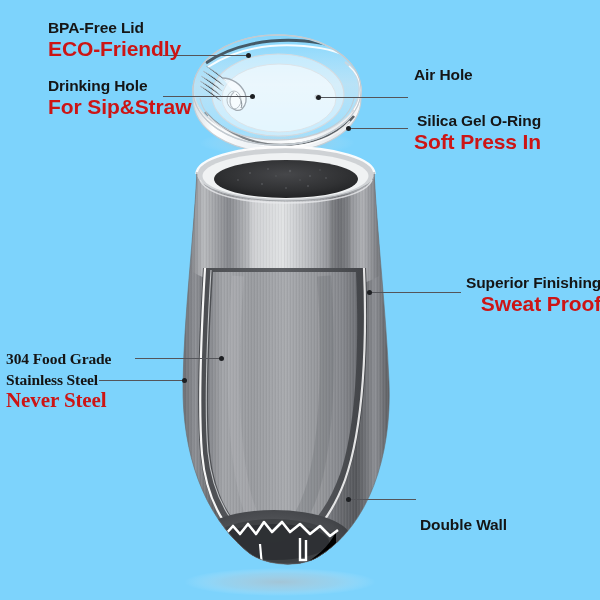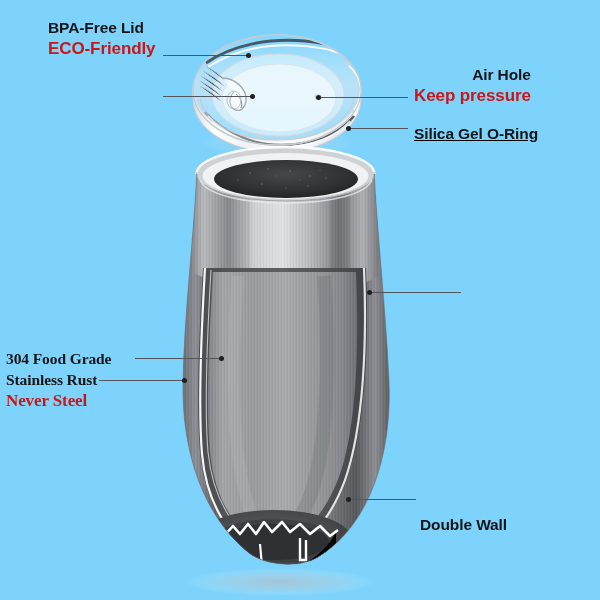--- a/index.html
+++ b/index.html
@@ -20,21 +20,21 @@
     white-space: nowrap;
   }
   .callout .line1 {
     font-size: 15.5px;
     font-weight: bold;
     color: #151515;
     letter-spacing: -0.1px;
     line-height: 21px;
   }
   .callout .line2 {
-    font-size: 17px;
+    font-size: 21px;
     font-weight: bold;
     color: #cc1515;
     letter-spacing: -0.1px;
     line-height: 21px;
   }
   .callout.right-align .line1,
   .callout.right-align .line2 {
     text-align: right;
   }
   .leader {
@@ -363,34 +363,42 @@
 
   <div class="leader" style="left:348px; top:499px; width:68px;">
     <span class="dot left"></span>
   </div>
 
   <div class="callout" style="left:48px; top:17px;">
     <div class="line1">BPA-Free Lid</div>
     <div class="line2">ECO-Friendly</div>
   </div>
 
+  <div class="callout" style="left:48px; top:75px;">
+    <div class="line1">Drinking Hole</div>
+    <div class="line2">For Sip&amp;Straw</div>
+  </div>
 
   <div class="callout right-align" style="left:414px; top:64px;">
     <div class="line1">Air Hole</div>
-    <div class="line2">Keep pressure</div>
-  </div>
-
-  <div class="callout right-align" style="left:414px; top:123px;text-decoration:underline;">
+  </div>
+
+  <div class="callout right-align" style="left:414px; top:110px;">
     <div class="line1">Silica Gel O-Ring</div>
-  </div>
-
+    <div class="line2">Soft Press In</div>
+  </div>
+
+  <div class="callout right-align" style="left:466px; top:272px;">
+    <div class="line1">Superior Finishing</div>
+    <div class="line2">Sweat Proof</div>
+  </div>
 
   <div class="callout" style="left:6px; top:348px;font-family:Liberation Serif, serif;">
     <div class="line1">304 Food Grade</div>
-    <div class="line1">Stainless Rust</div>
+    <div class="line1">Stainless Steel</div>
     <div class="line2">Never Steel</div>
   </div>
 
   <div class="callout right-align" style="left:420px; top:478px;margin-top:36px;">
     <div class="line1">Double Wall</div>
   </div>
 
 </div>
 
 </body></html>

